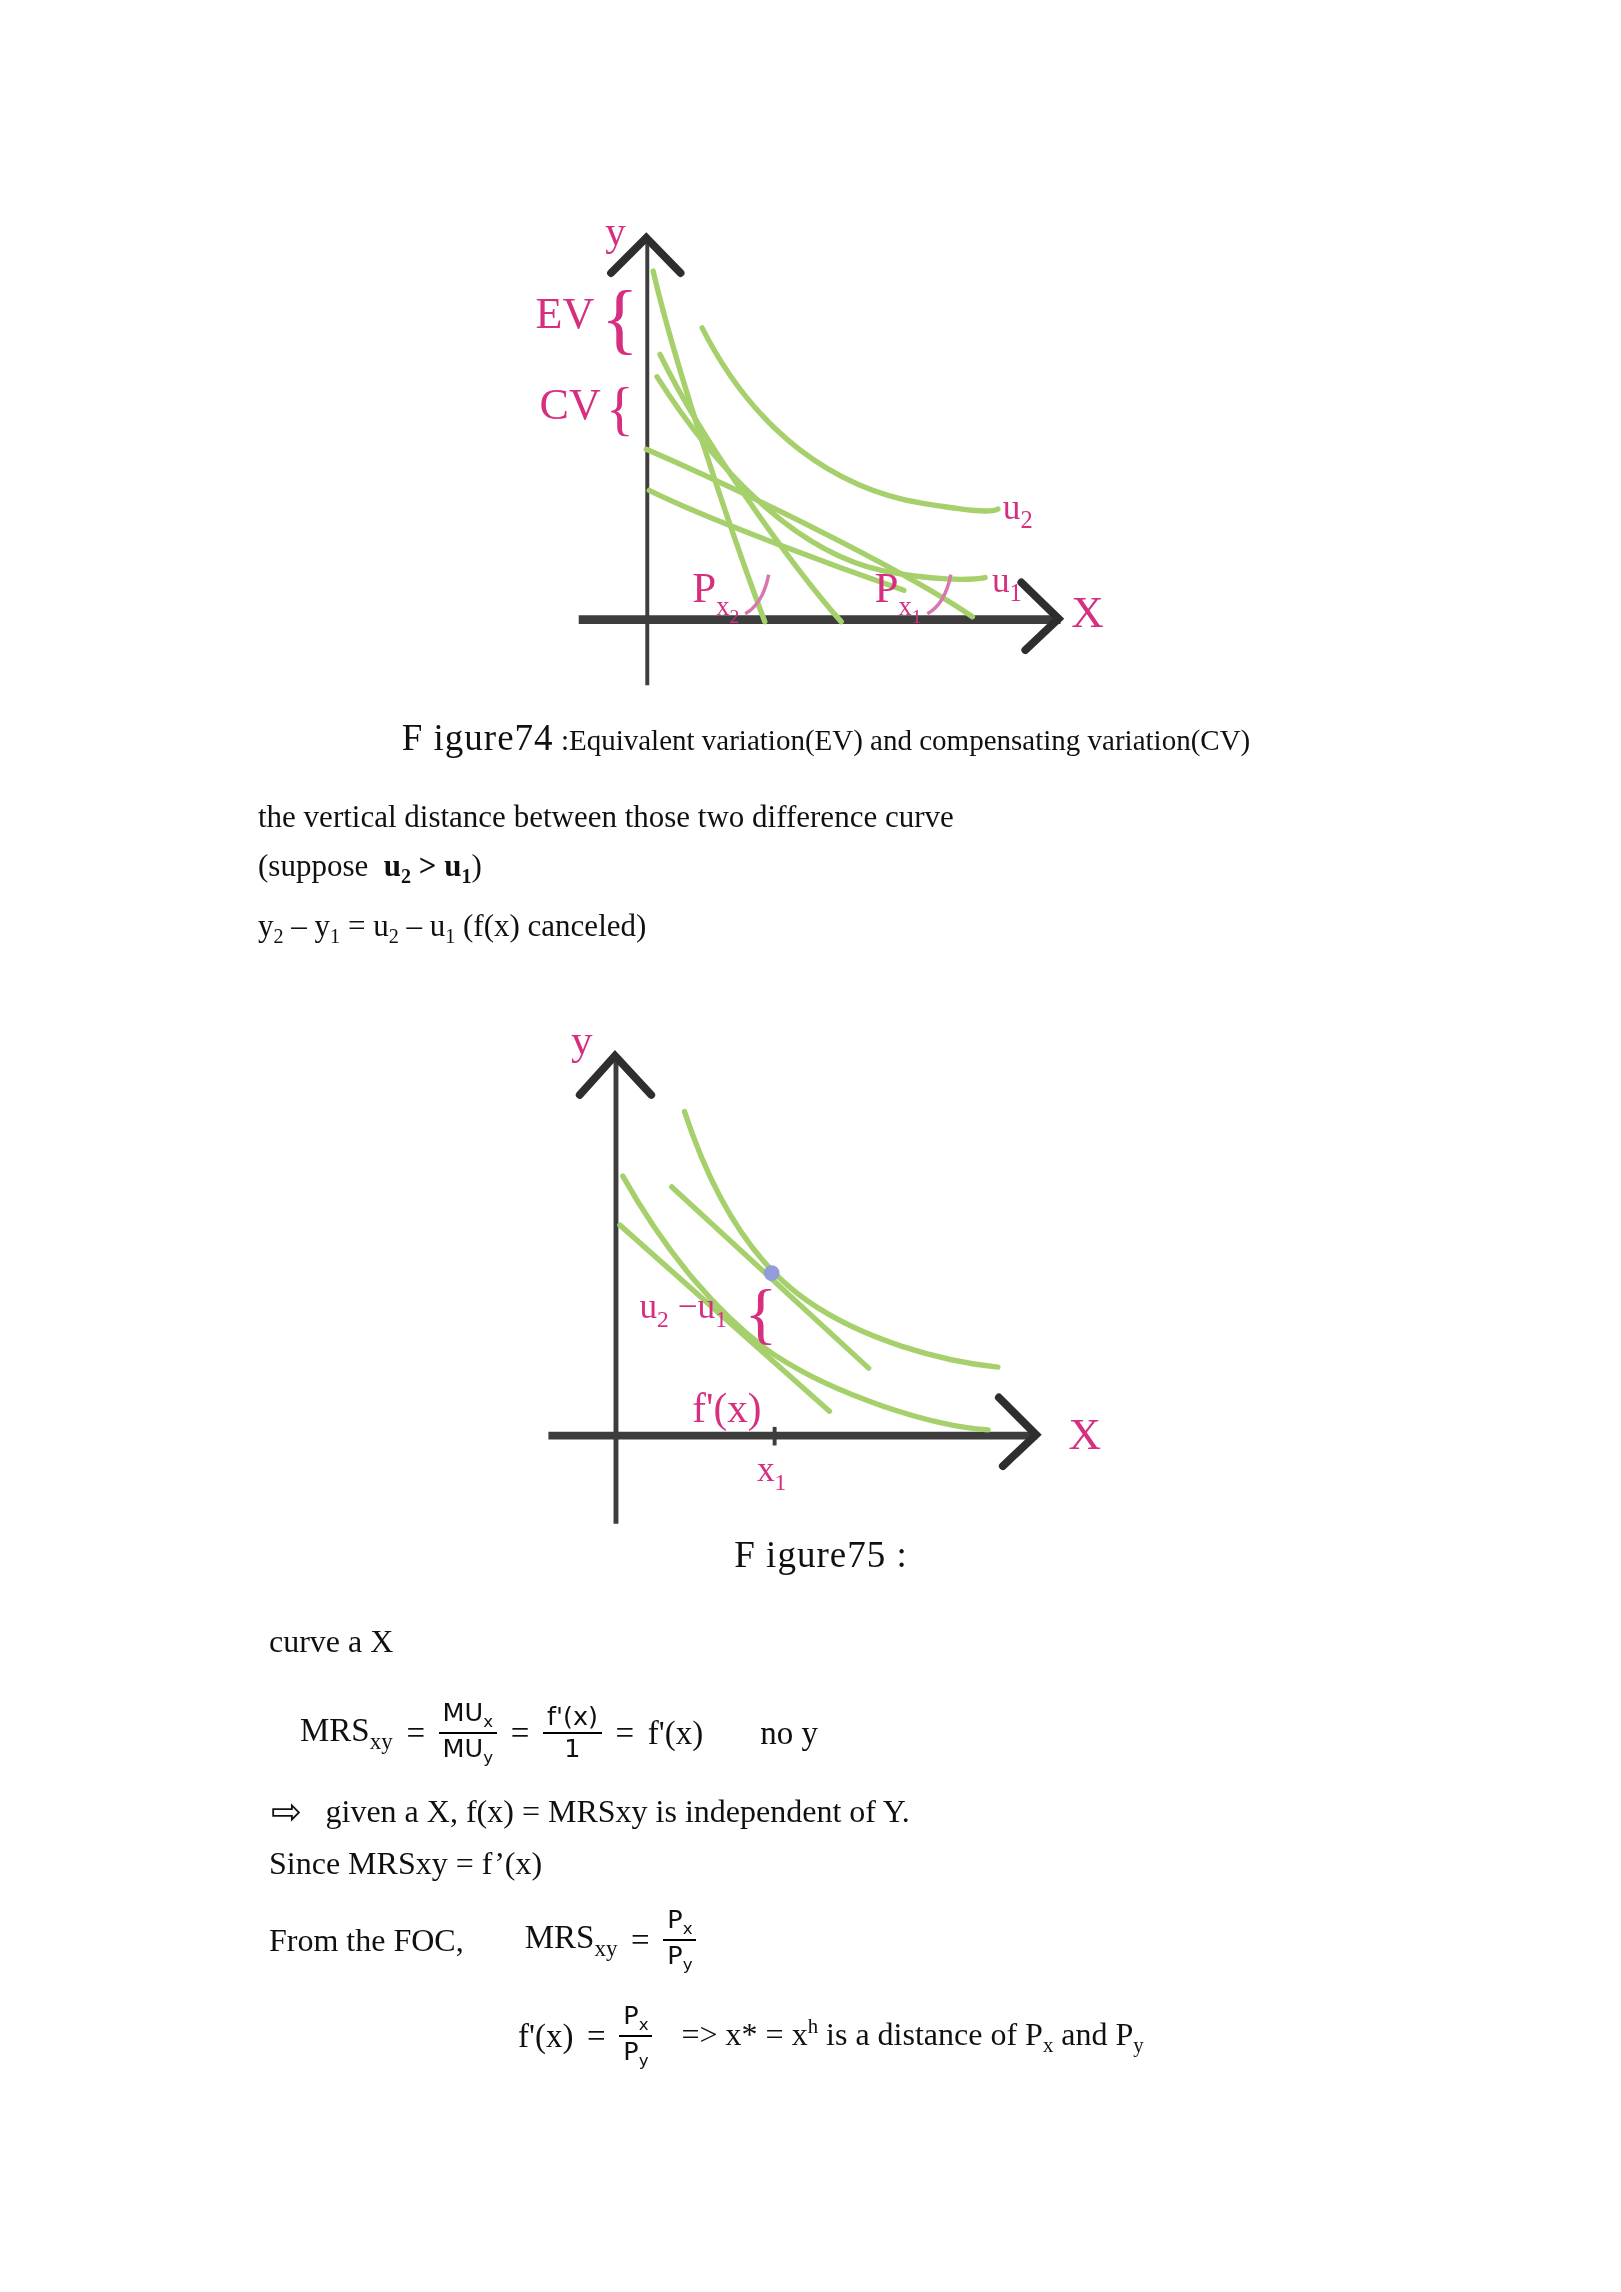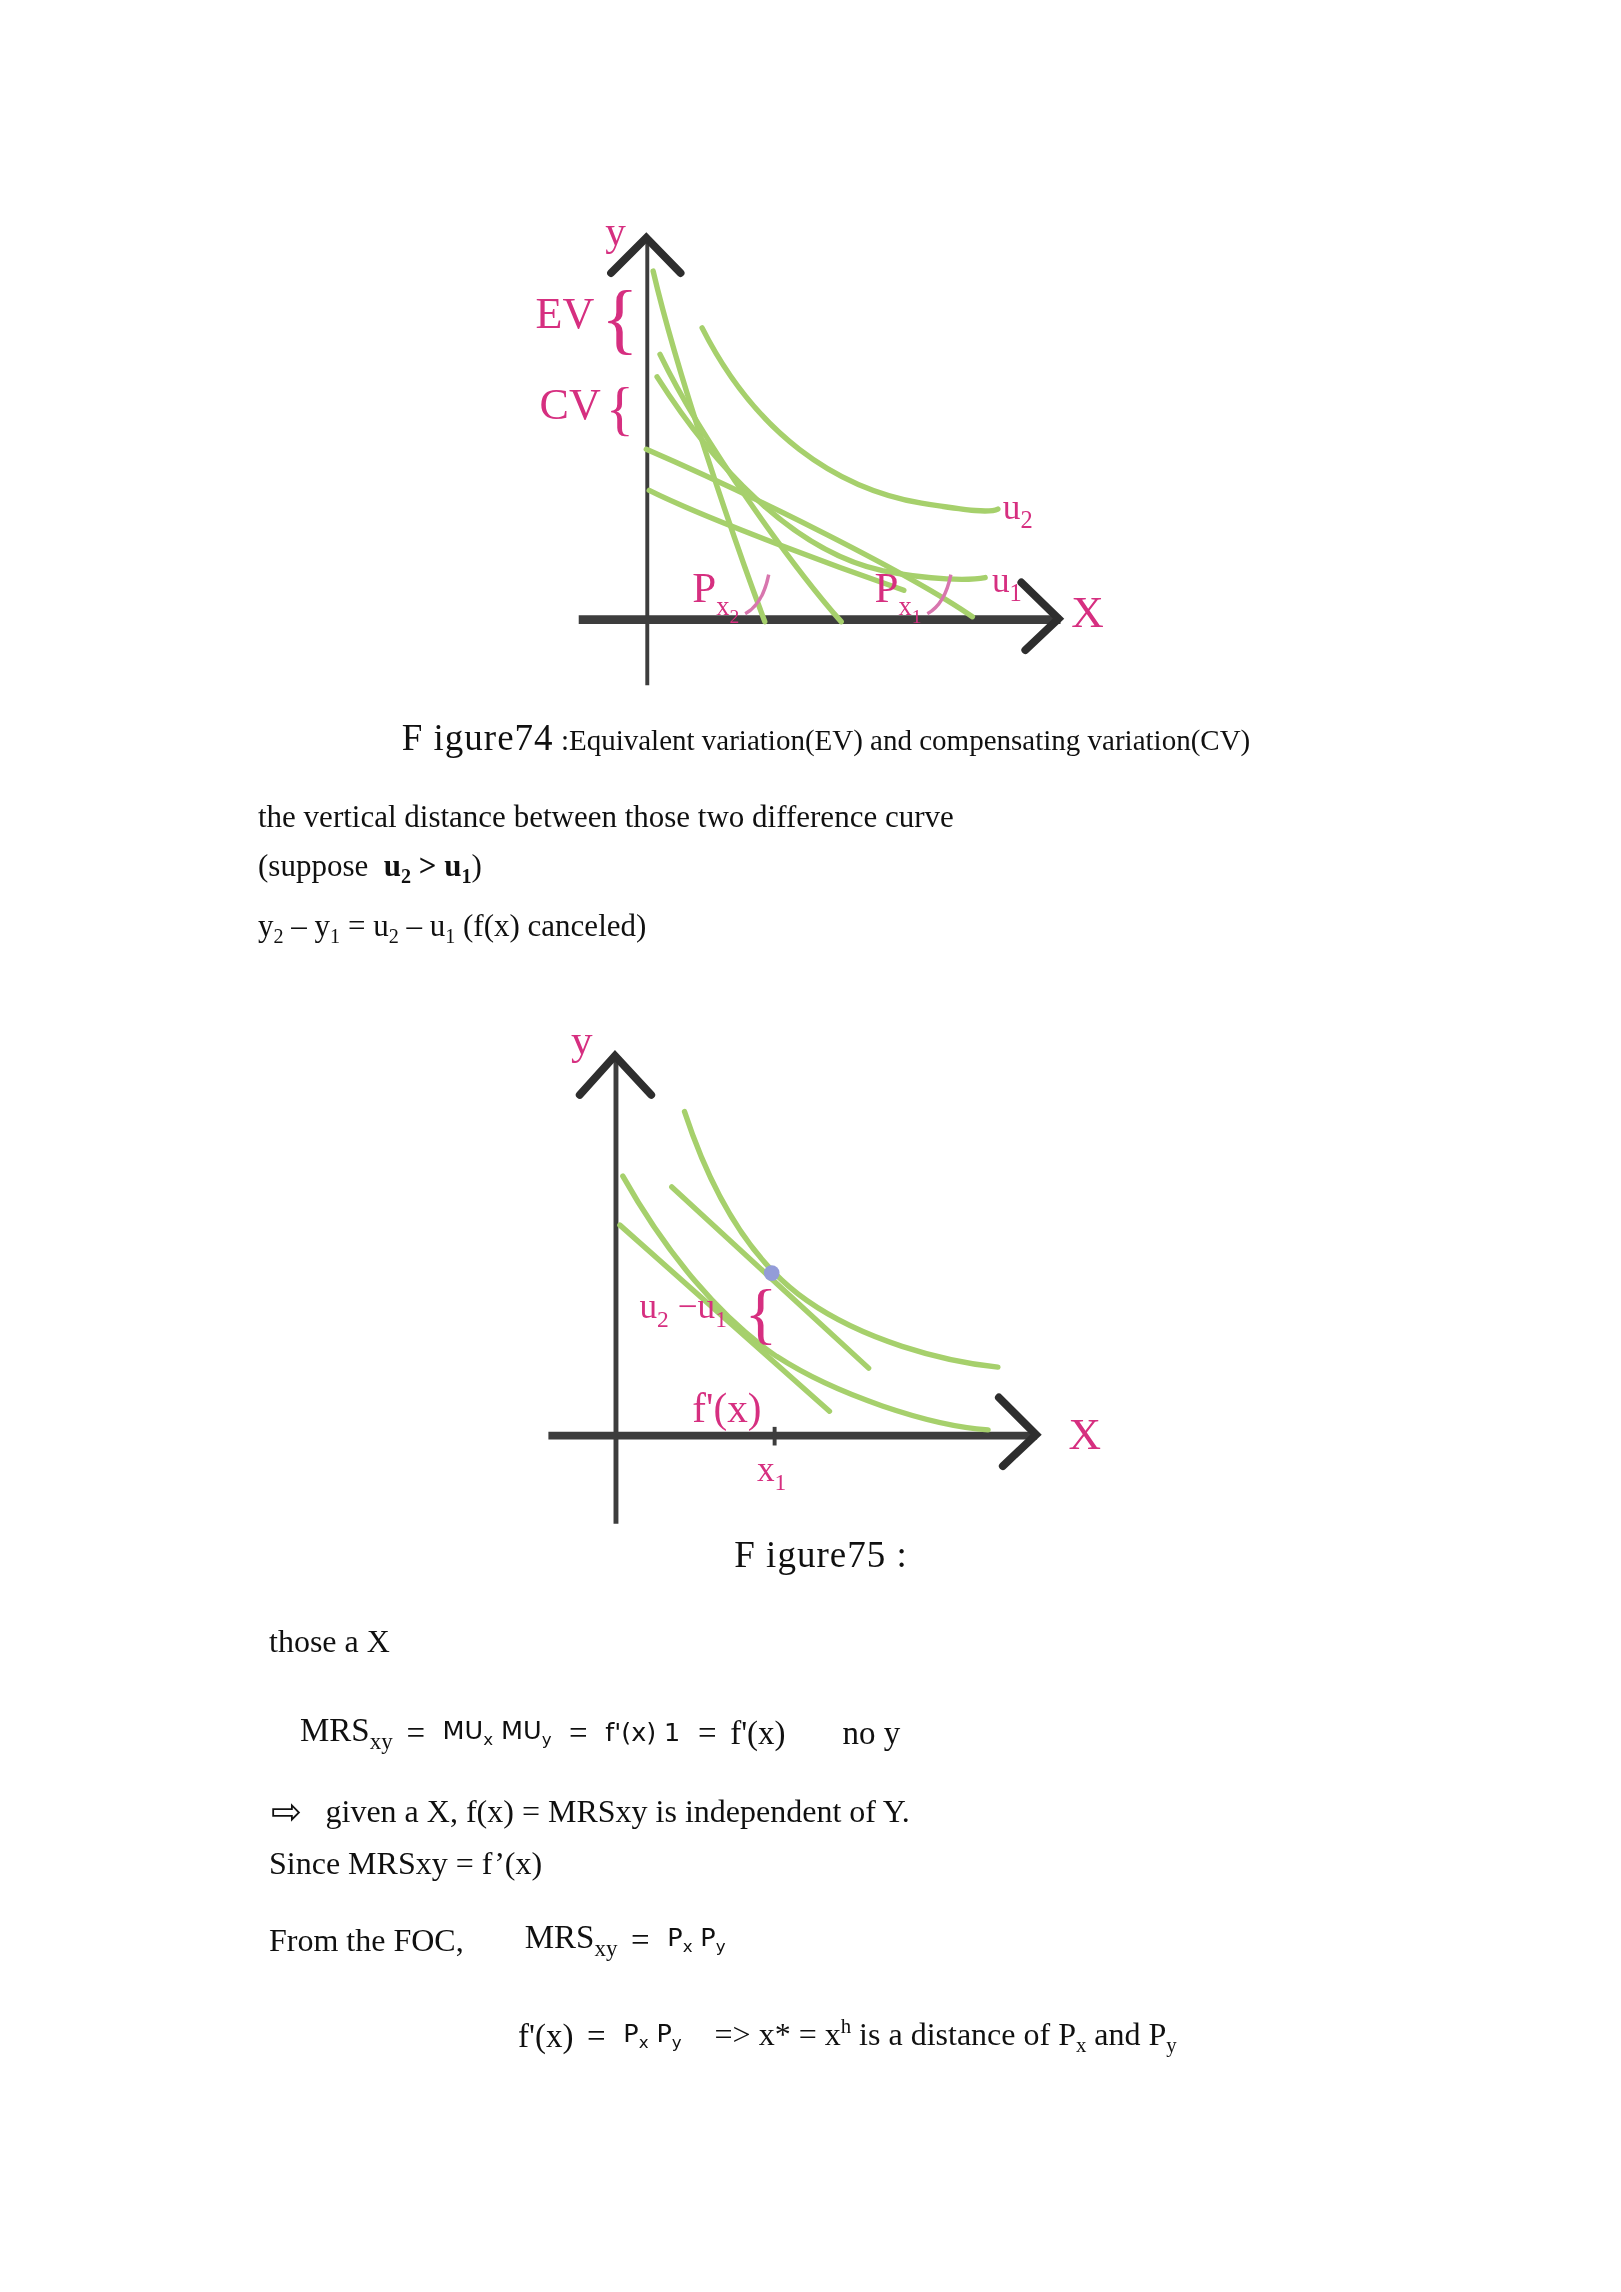--- a/index.html
+++ b/index.html
@@ -16,21 +16,21 @@
   .cap-desc,.cap-sep{font-size:29px;}
   
   .pline{font-size:31px;line-height:49px;white-space:pre;}
   .mbold{font-weight:bold;}
   sub{font-size:0.65em;}
   sup{font-size:0.65em;}
   
   .tline{font-size:32px;white-space:pre;}
   .eqline{display:flex;align-items:center;font-size:33px;white-space:pre;}
   .eqsign{margin:0 13.7px;font-size:33px;}
-  .frac{display:inline-flex;flex-direction:row;align-items:center;vertical-align:middle;}
+  .frac{display:inline-flex;flex-direction:column;align-items:center;vertical-align:middle;}
   .frac .num,.frac .den{font-family:"DejaVu Sans",sans-serif;font-size:25.5px;line-height:1.15;padding:0 3.9px;}
   .frac .bar{height:2.9px;background:#000;align-self:stretch;}
   .frac sub{font-size:16.7px;}
   .serifpart{font-size:33px;}
   .mrs-sub{font-size:23px;}
   .note-gap{margin-left:57px;}
   .arrow-glyph{font-family:"DejaVu Sans",sans-serif;font-size:37px;margin-right:23.5px;}
 </style>
 </head>
 <body>
@@ -101,21 +101,21 @@
     <text x="236" y="436" font-size="42" class="pinktxt">f'(x)</text>
     <text x="302" y="496" font-size="36" class="pinktxt"><tspan>x</tspan><tspan dy="9" font-size="24">1</tspan></text>
     <text x="182" y="330" font-size="36" class="pinktxt"><tspan>u</tspan><tspan dy="9" font-size="24">2</tspan><tspan dy="-9" font-size="36"> −u</tspan><tspan dy="9" font-size="24">1</tspan></text>
     <text x="306" y="325" font-size="70" text-anchor="middle" dominant-baseline="central" class="pinktxt">{</text>
   </svg>
 
   <div class="abs caption" style="left:478px;top:1533px;width:686px;">
     <span class="cap-title">F igure75</span><span class="cap-title"> :</span>
   </div>
 
-  <div class="abs tline" style="left:269px;top:1623px;">those a X</div>
+  <div class="abs tline" style="left:269px;top:1623px;">curve a X</div>
 
   <div class="abs eqline" style="left:300px;top:1686px;height:94px;">
     <span class="serifpart"><span>MRS</span><sub class="mrs-sub">xy</sub></span>
     <span class="eqsign">=</span>
     <span class="frac">
       <span class="num"><span>MU</span><sub>x</sub></span>
       <span class="bar"></span>
       <span class="den"><span>MU</span><sub>y</sub></span>
     </span>
     <span class="eqsign">=</span>

